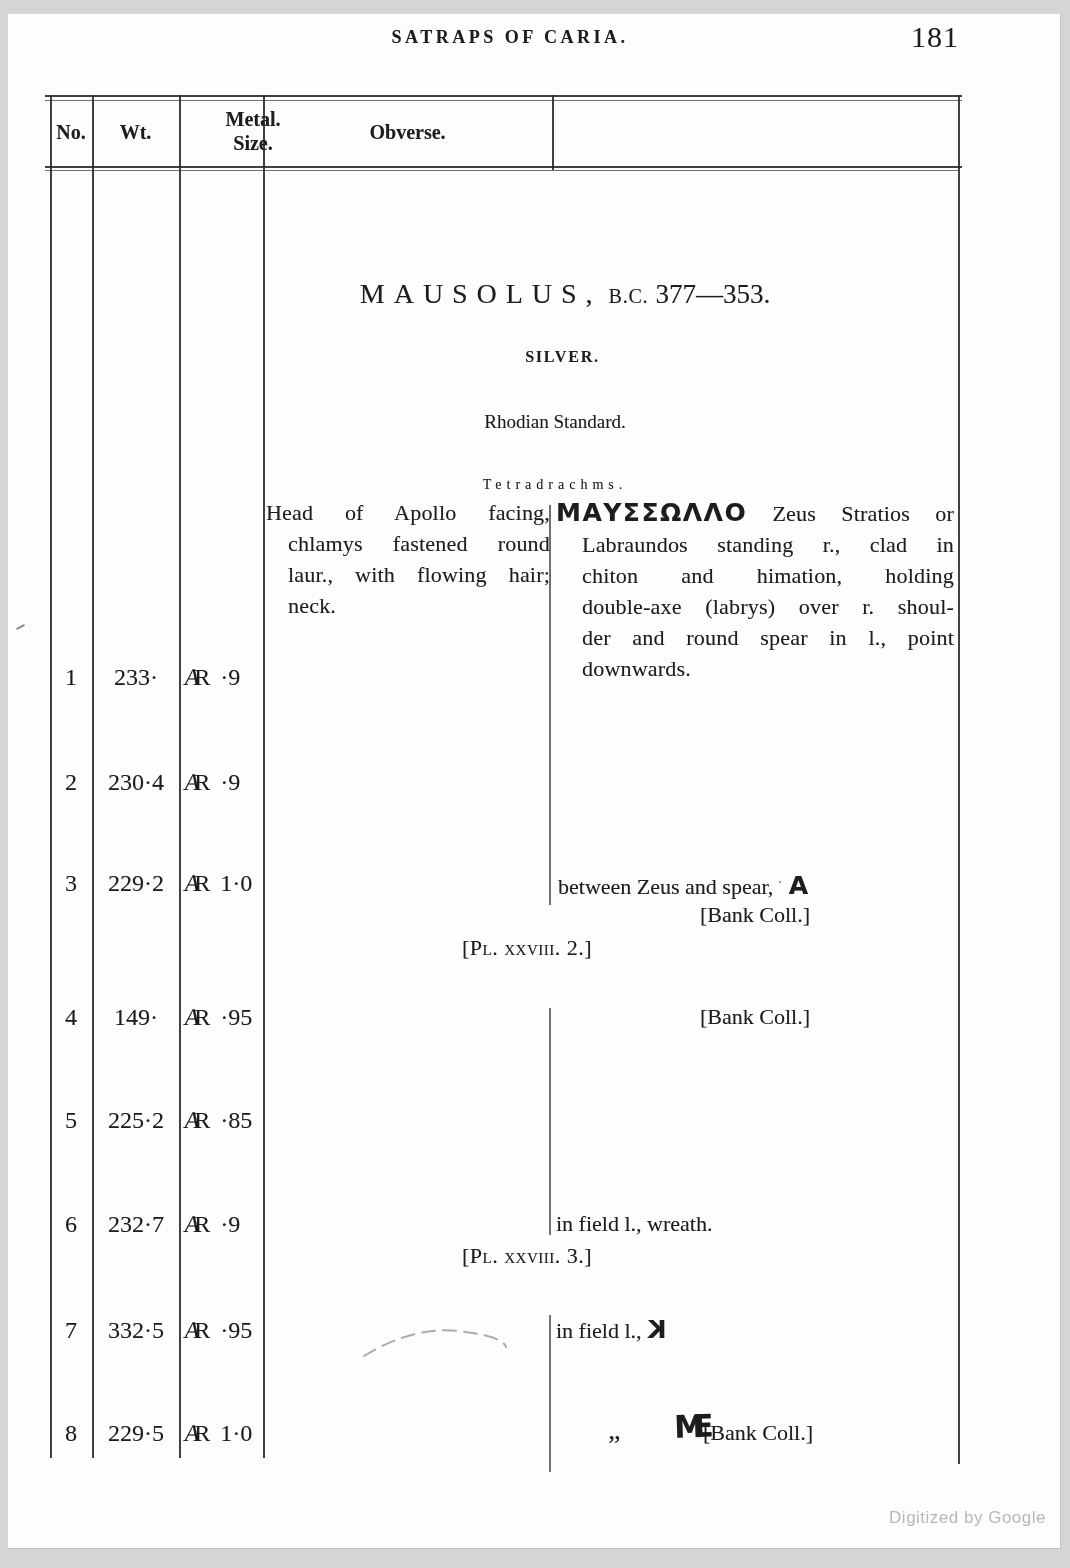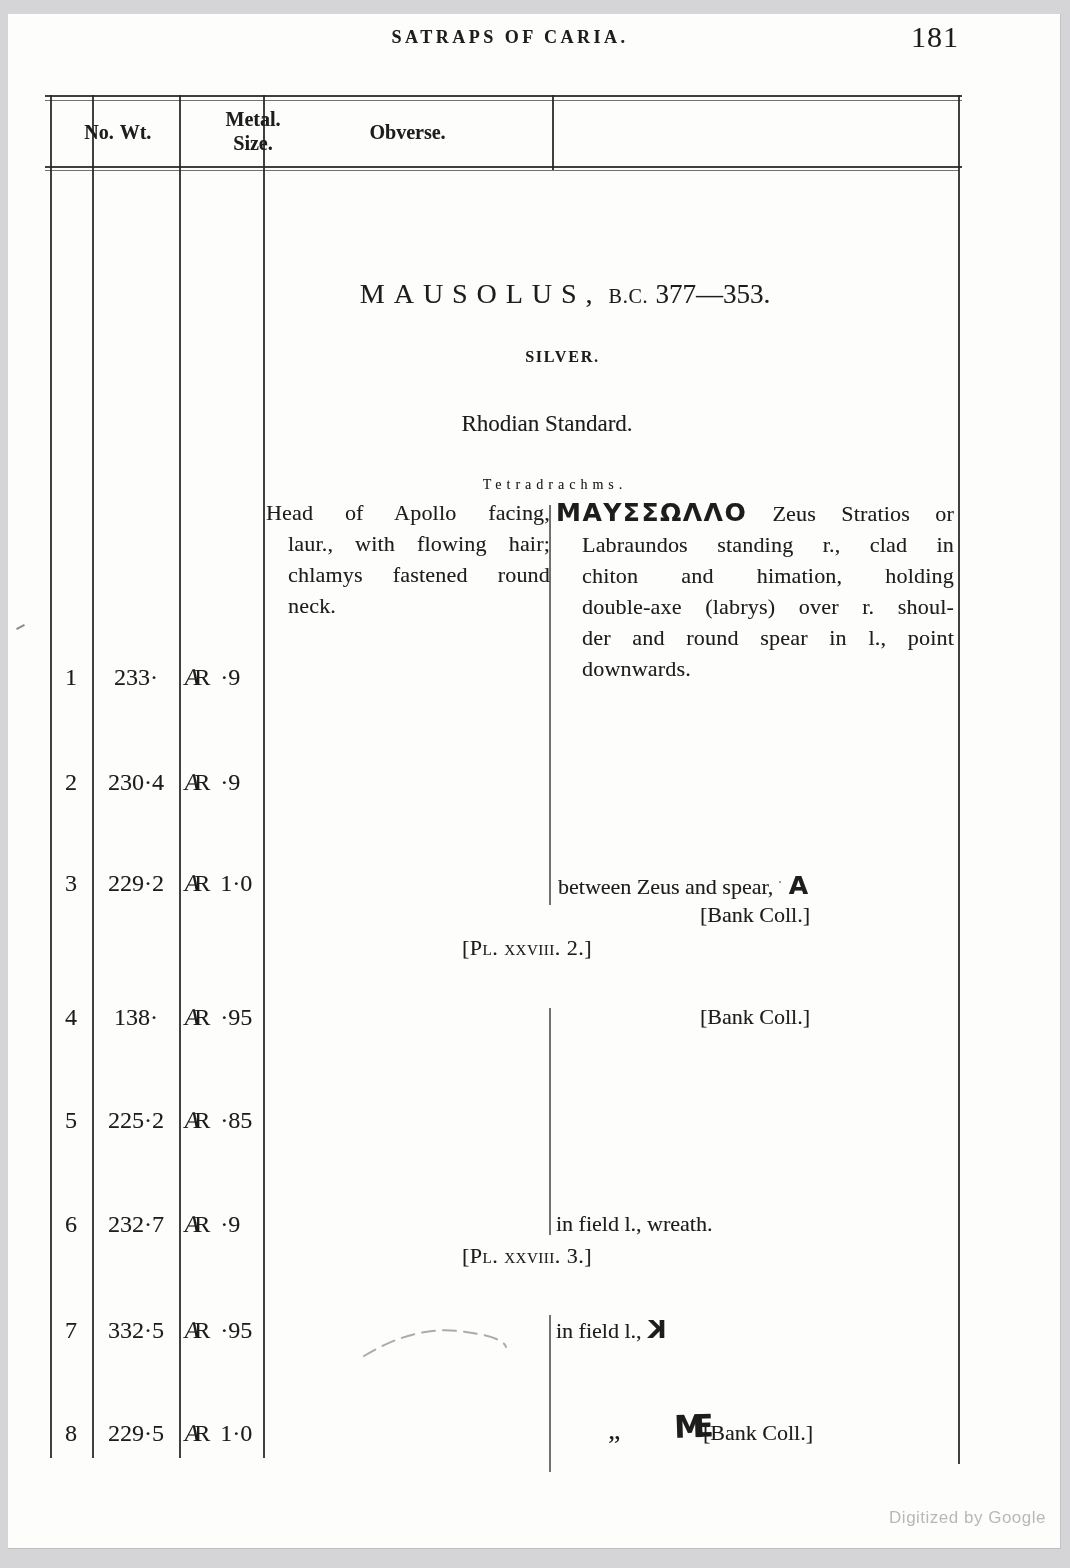--- a/index.html
+++ b/index.html
@@ -20,21 +20,21 @@
   .hline{height:2px;}
   .thin{opacity:.65;}
 
   .hdr{font-size:20px;font-weight:700;line-height:24px;}
 
   .title-line{left:280px;top:278px;width:570px;font-size:28px;}
   .title-name{letter-spacing:.32em;}
   .title-era{font-size:20px;letter-spacing:.04em;}
   .title-dates{font-size:27px;}
   .h-silver{left:380px;top:348px;width:365px;font-size:16px;font-weight:700;letter-spacing:1.8px;}
-  .h-standard{left:372px;top:411px;width:350px;font-size:23px;}
+  .h-standard{left:380px;top:411px;width:350px;font-size:19px;}
   .h-denom{left:330px;top:477px;width:450px;font-size:14px;font-weight:400;letter-spacing:5px;}
 
   .desc{font-size:22px;line-height:31px;letter-spacing:.2px;}
   .obv-block{left:266px;top:497px;width:284px;}
   .rev-block{left:556px;top:497px;width:398px;}
   .dline{padding-left:22px;}
   .rev-block .dline{padding-left:26px;}
   .first{padding-left:0;}
   .jline{text-align:justify;text-align-last:justify;}
   .greek{font-family:"DejaVu Sans","Liberation Sans",sans-serif;font-weight:700;font-size:25px;letter-spacing:1.5px;}
@@ -81,41 +81,41 @@
   <div class="abs vline" style="left:50px;top:95px;height:1363px;"></div>
   <div class="abs vline" style="left:92px;top:95px;height:1363px;"></div>
   <div class="abs vline" style="left:179px;top:95px;height:1363px;"></div>
   <div class="abs vline" style="left:263px;top:95px;height:1363px;"></div>
   <div class="abs vline" style="left:552px;top:95px;height:75px;"></div>
   <div class="abs vline thin" style="left:549px;top:505px;height:400px;"></div>
   <div class="abs vline thin" style="left:549px;top:1008px;height:227px;"></div>
   <div class="abs vline thin" style="left:549px;top:1315px;height:157px;"></div>
   <div class="abs vline" style="left:958px;top:95px;height:1369px;"></div>
 
-  <div class="abs hdr center ink" style="left:50px;top:120px;width:42px;padding-left:28px;">No.</div>
+  <div class="abs hdr center ink" style="left:50px;top:120px;width:42px;">No.</div>
   <div class="abs hdr center ink" style="left:92px;top:120px;width:87px;">Wt.</div>
   <div class="abs hdr center ink" style="left:179px;top:107px;width:84px;margin-left:32px;">
     <div>Metal.</div>
     <div>Size.</div>
   </div>
   <div class="abs hdr center ink" style="left:263px;top:120px;width:289px;">Obverse.</div>
 
   <div class="abs title-line center ink">
     <span class="title-name">MAUSOLUS,</span>
     <span class="title-era">B.C.</span>
     <span class="title-dates">377—353.</span>
   </div>
   <div class="abs h-silver center ink">SILVER.</div>
   <div class="abs h-standard center ink">Rhodian Standard.</div>
   <div class="abs h-denom center ink">Tetradrachms.</div>
 
   <div class="abs obv-block desc ink">
     <div class="first jline">Head of Apollo facing,</div>
+    <div class="dline jline">chlamys fastened round</div>
     <div class="dline jline">laur., with flowing hair;</div>
-    <div class="dline jline">chlamys fastened round</div>
     <div class="dline">neck.</div>
   </div>
 
   <div class="abs rev-block desc ink">
     <div class="first jline">
       <span class="greek">ΜΑΥΣΣΩΛΛΟ</span>
       <span>Zeus Stratios or</span>
     </div>
     <div class="dline jline">Labraundos standing r., clad in</div>
     <div class="dline jline">chiton and himation, holding</div>
@@ -140,21 +140,21 @@
   </div>
   <div>
     <div class="abs rowline cell-no ink" style="top:868px;">3</div>
     <div class="abs rowline cell-wt ink" style="top:868px;">229·2</div>
     <div class="abs rowline cell-metal ink" style="top:868px;">
       <span class="ar"><span class="ar-a">A</span><span class="ar-r">R</span></span><span class="msize">1·0</span>
     </div>
   </div>
   <div>
     <div class="abs rowline cell-no ink" style="top:1002px;">4</div>
-    <div class="abs rowline cell-wt ink" style="top:1002px;">138·</div>
+    <div class="abs rowline cell-wt ink" style="top:1002px;">149·</div>
     <div class="abs rowline cell-metal ink" style="top:1002px;">
       <span class="ar"><span class="ar-a">A</span><span class="ar-r">R</span></span><span class="msize">·95</span>
     </div>
   </div>
   <div>
     <div class="abs rowline cell-no ink" style="top:1105px;">5</div>
     <div class="abs rowline cell-wt ink" style="top:1105px;">225·2</div>
     <div class="abs rowline cell-metal ink" style="top:1105px;">
       <span class="ar"><span class="ar-a">A</span><span class="ar-r">R</span></span><span class="msize">·85</span>
     </div>

